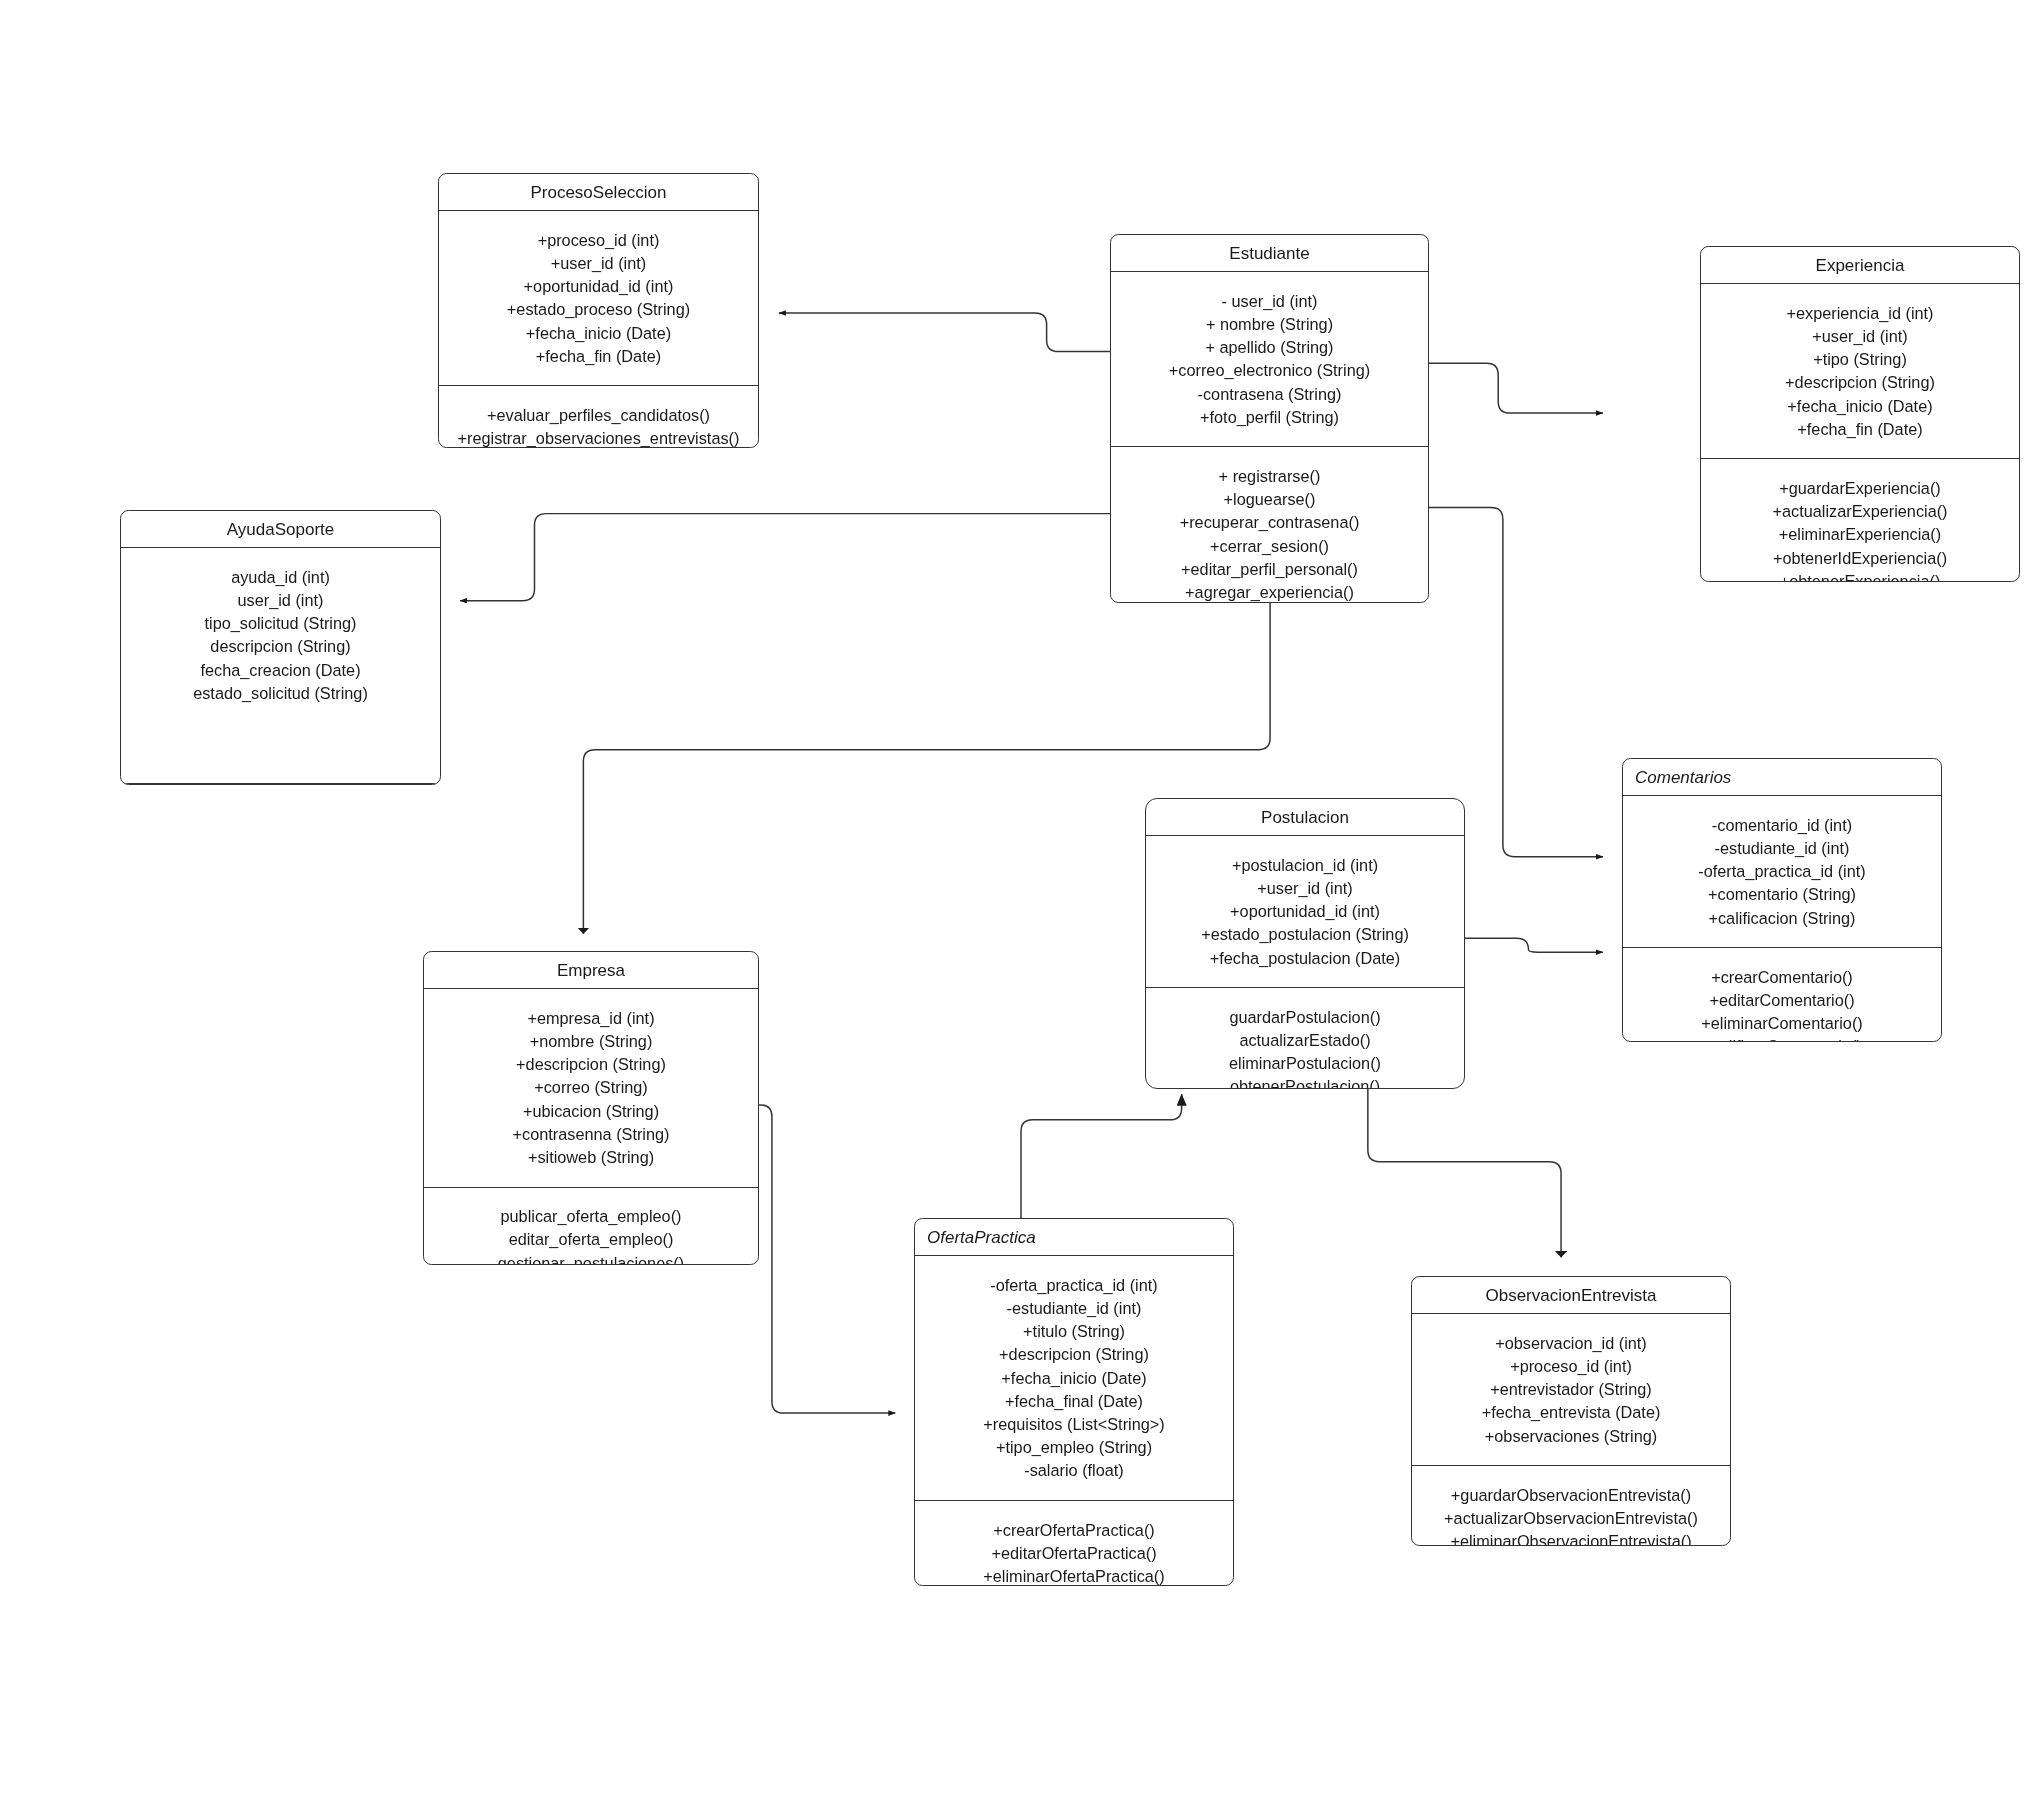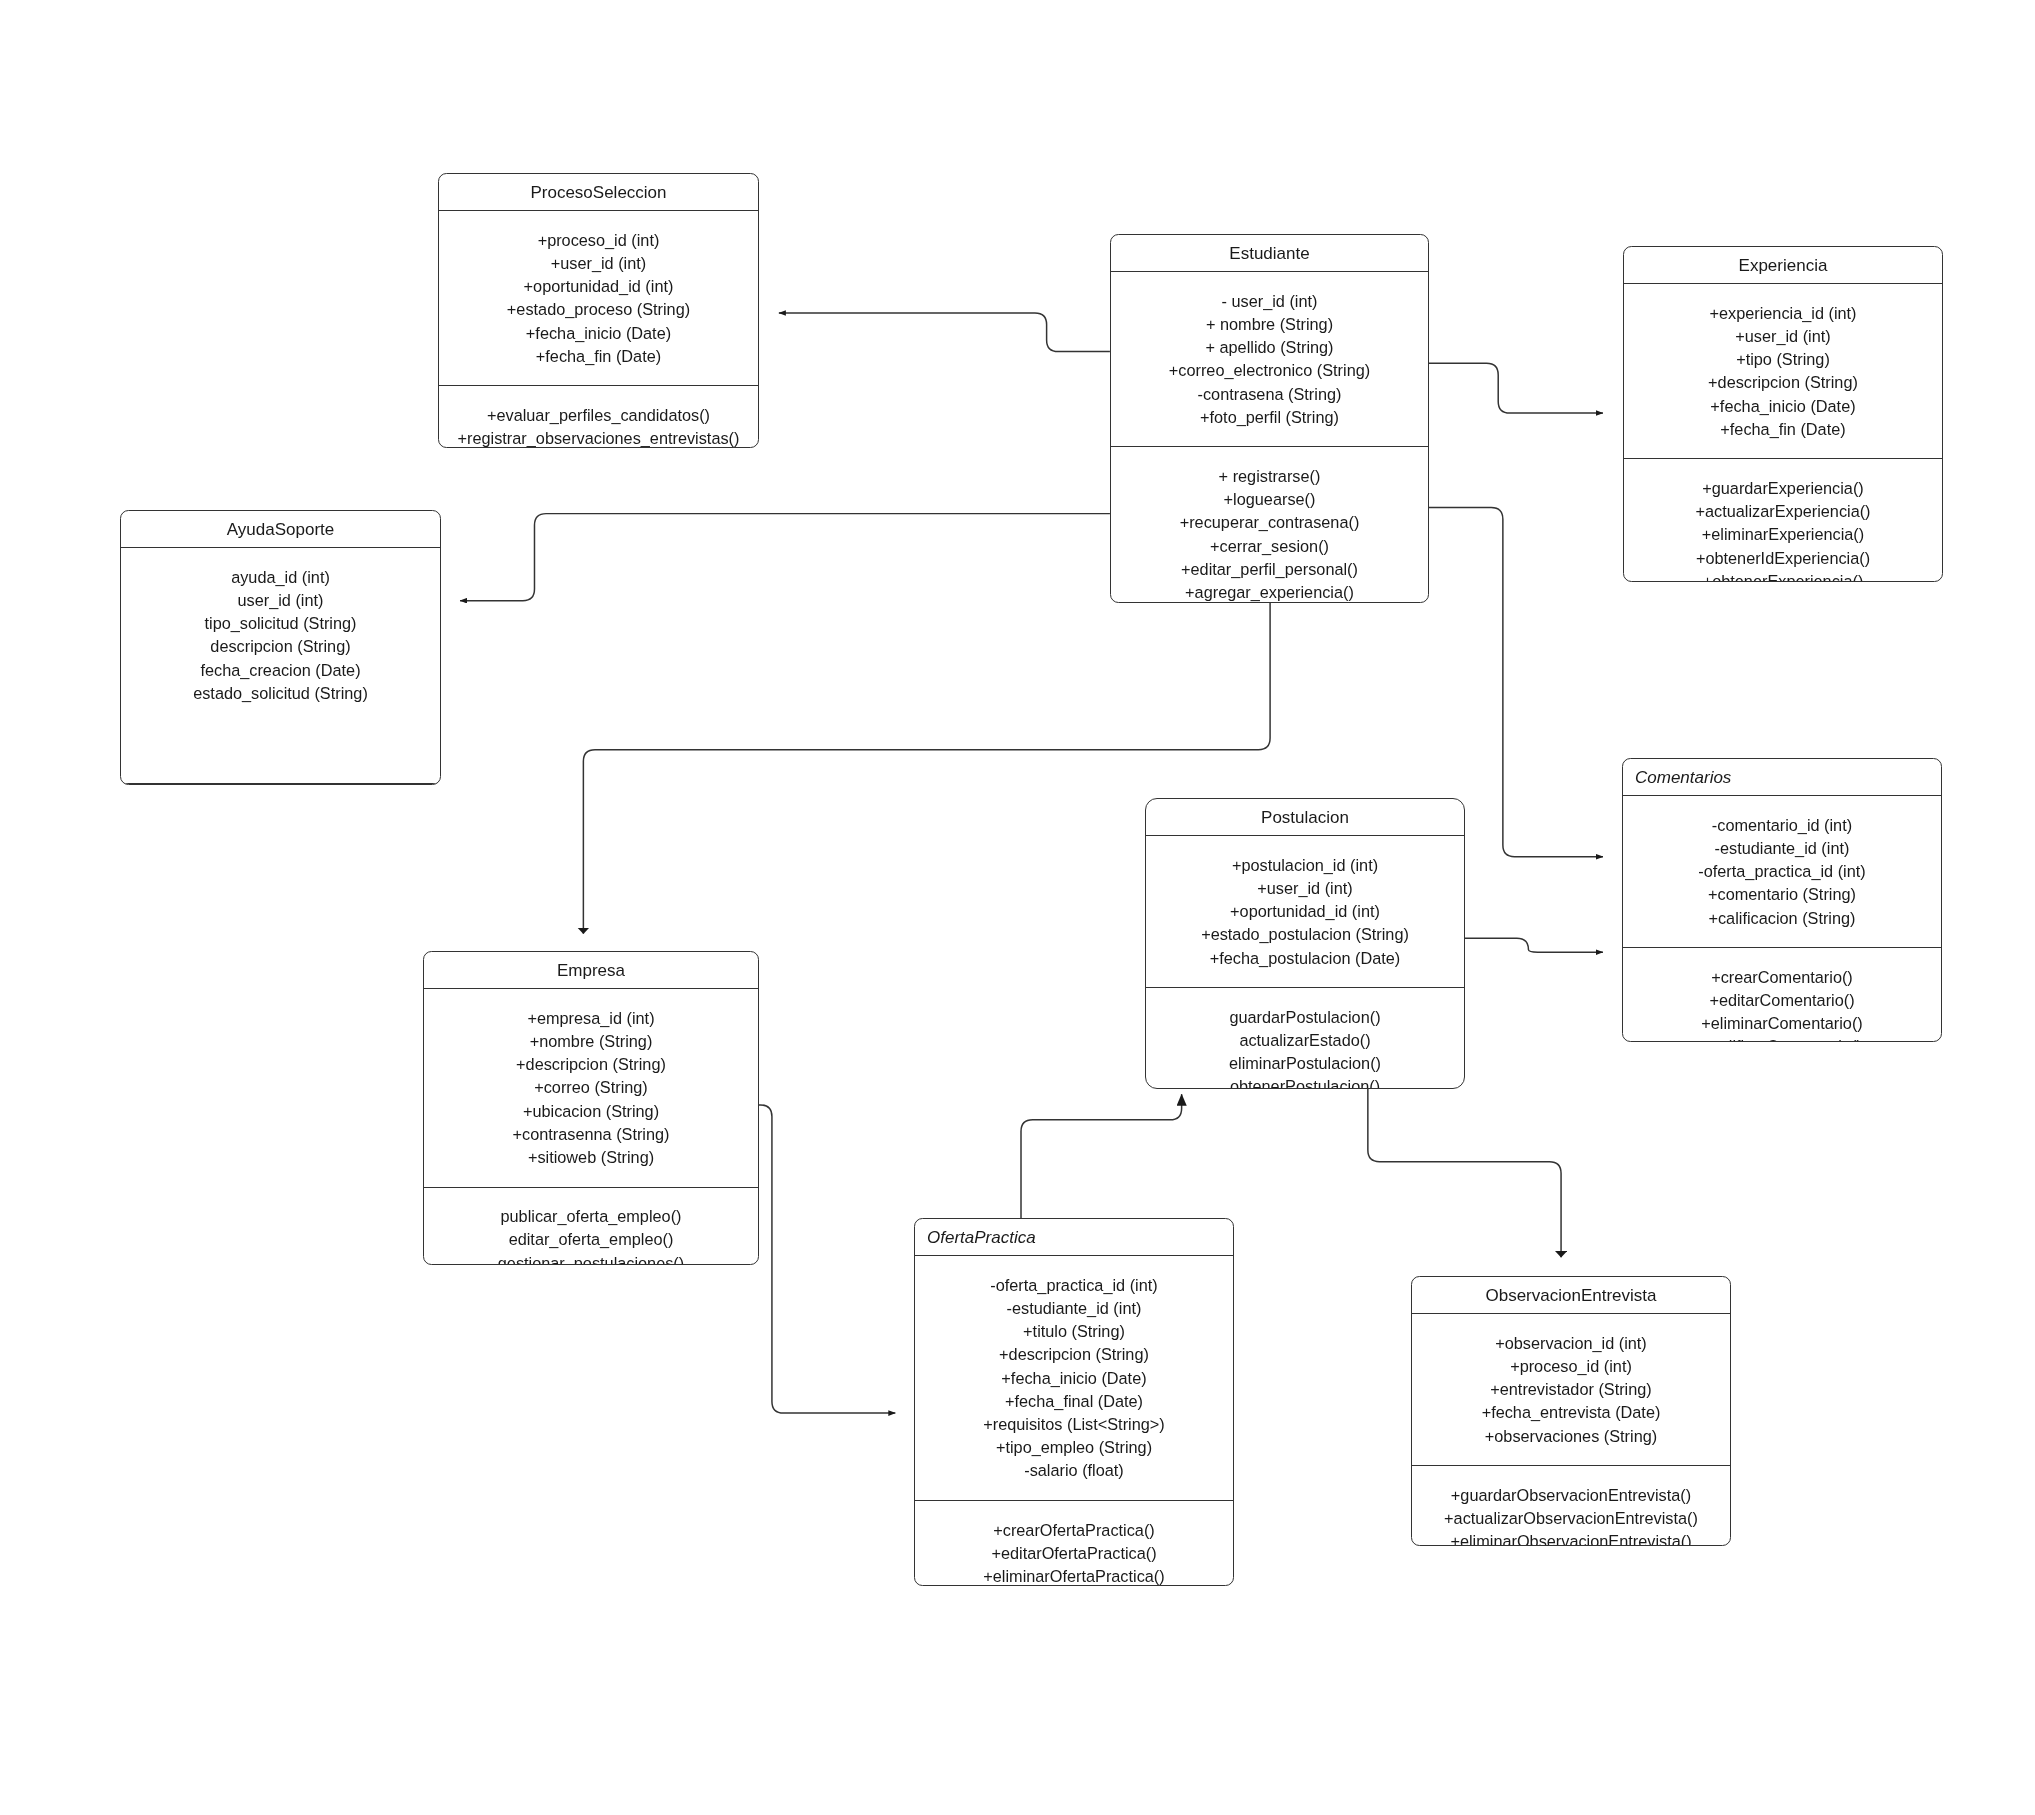--- a/index.html
+++ b/index.html
@@ -132,21 +132,21 @@
         </div>
         <div class="uml-ops">
           <div class="uml-line">+ registrarse()</div>
           <div class="uml-line">+loguearse()</div>
           <div class="uml-line">+recuperar_contrasena()</div>
           <div class="uml-line">+cerrar_sesion()</div>
           <div class="uml-line">+editar_perfil_personal()</div>
           <div class="uml-line">+agregar_experiencia()</div>
         </div>
       </div>
-      <div class="uml-class" style="left: 1589px; top: 246px; width: 320px; height: 336px;">
+      <div class="uml-class" style="left: 1666px; top: 246px; width: 320px; height: 336px;">
         <div class="uml-title">Experiencia</div>
         <div class="uml-attrs">
           <div class="uml-line">+experiencia_id (int)</div>
           <div class="uml-line">+user_id (int)</div>
           <div class="uml-line">+tipo (String)</div>
           <div class="uml-line">+descripcion (String)</div>
           <div class="uml-line">+fecha_inicio (Date)</div>
           <div class="uml-line">+fecha_fin (Date)</div>
         </div>
         <div class="uml-ops">

